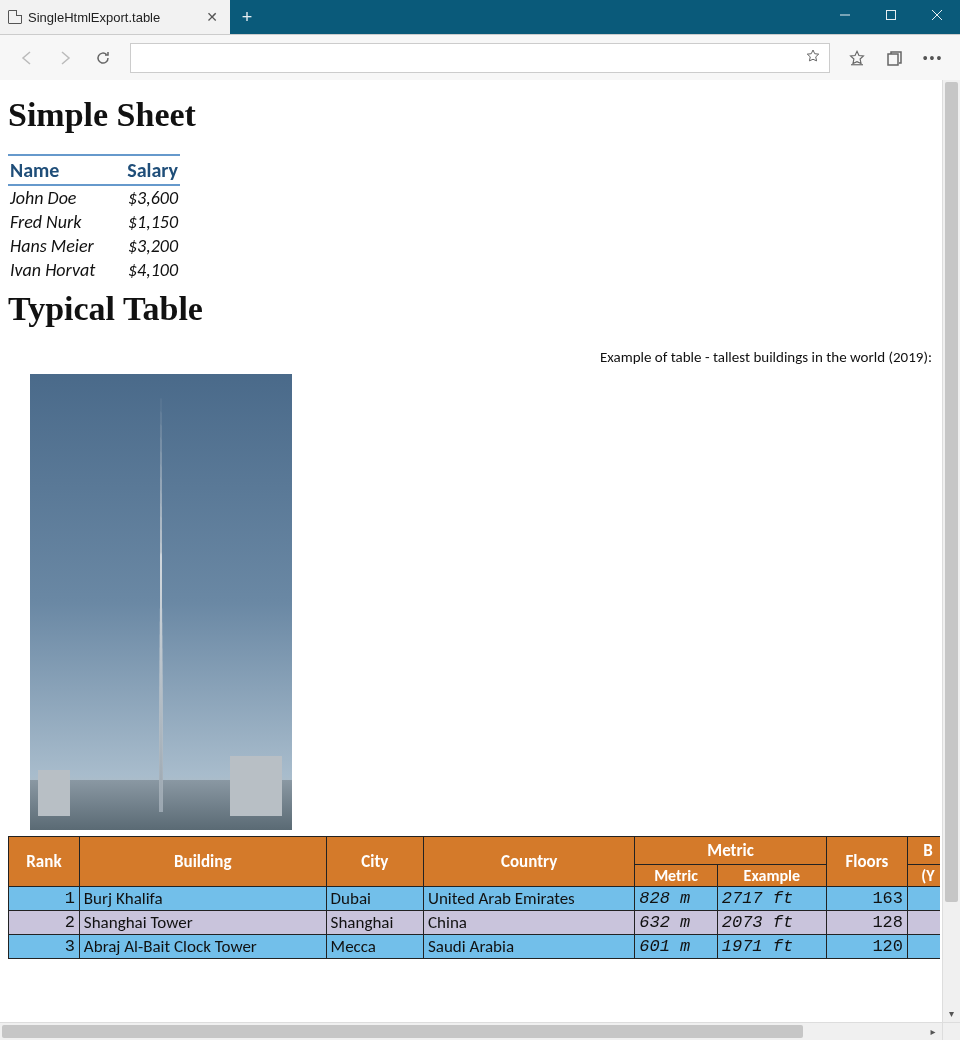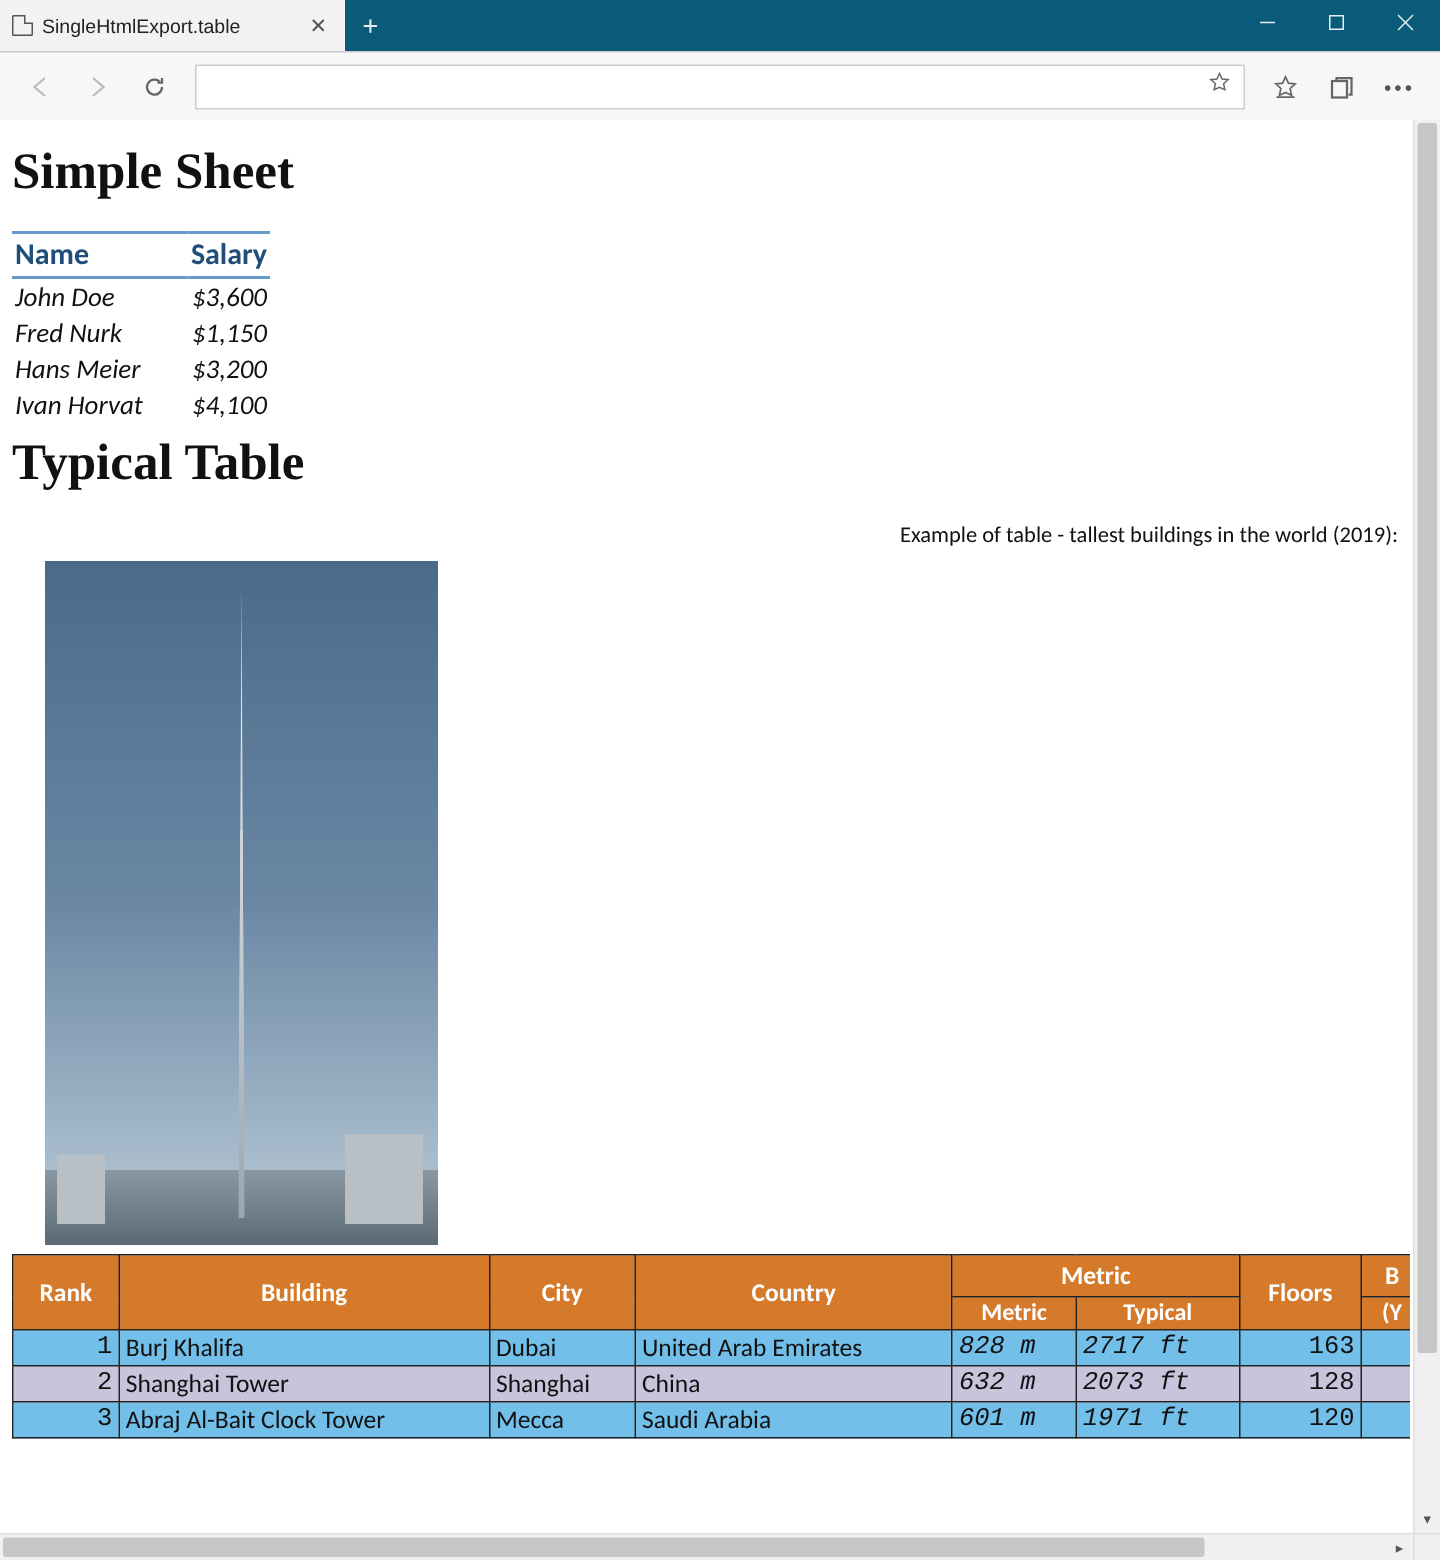--- a/index.html
+++ b/index.html
@@ -244,21 +244,21 @@
         <th rowspan="2">Rank</th>
         <th rowspan="2">Building</th>
         <th rowspan="2">City</th>
         <th rowspan="2">Country</th>
         <th colspan="2">Metric</th>
         <th rowspan="2">Floors</th>
         <th style="border-right:none;">B</th>
       </tr>
       <tr>
         <th class="sub">Metric</th>
-        <th class="sub">Typical</th>
+        <th class="sub">Example</th>
         <th class="sub" style="border-right:none;">(Y</th>
       </tr>
       <tr class="row-b">
         <td class="num">1</td>
         <td>Burj Khalifa</td>
         <td>Dubai</td>
         <td>United Arab Emirates</td>
         <td class="mono">828 m</td>
         <td class="mono">2717 ft</td>
         <td class="num">163</td>

